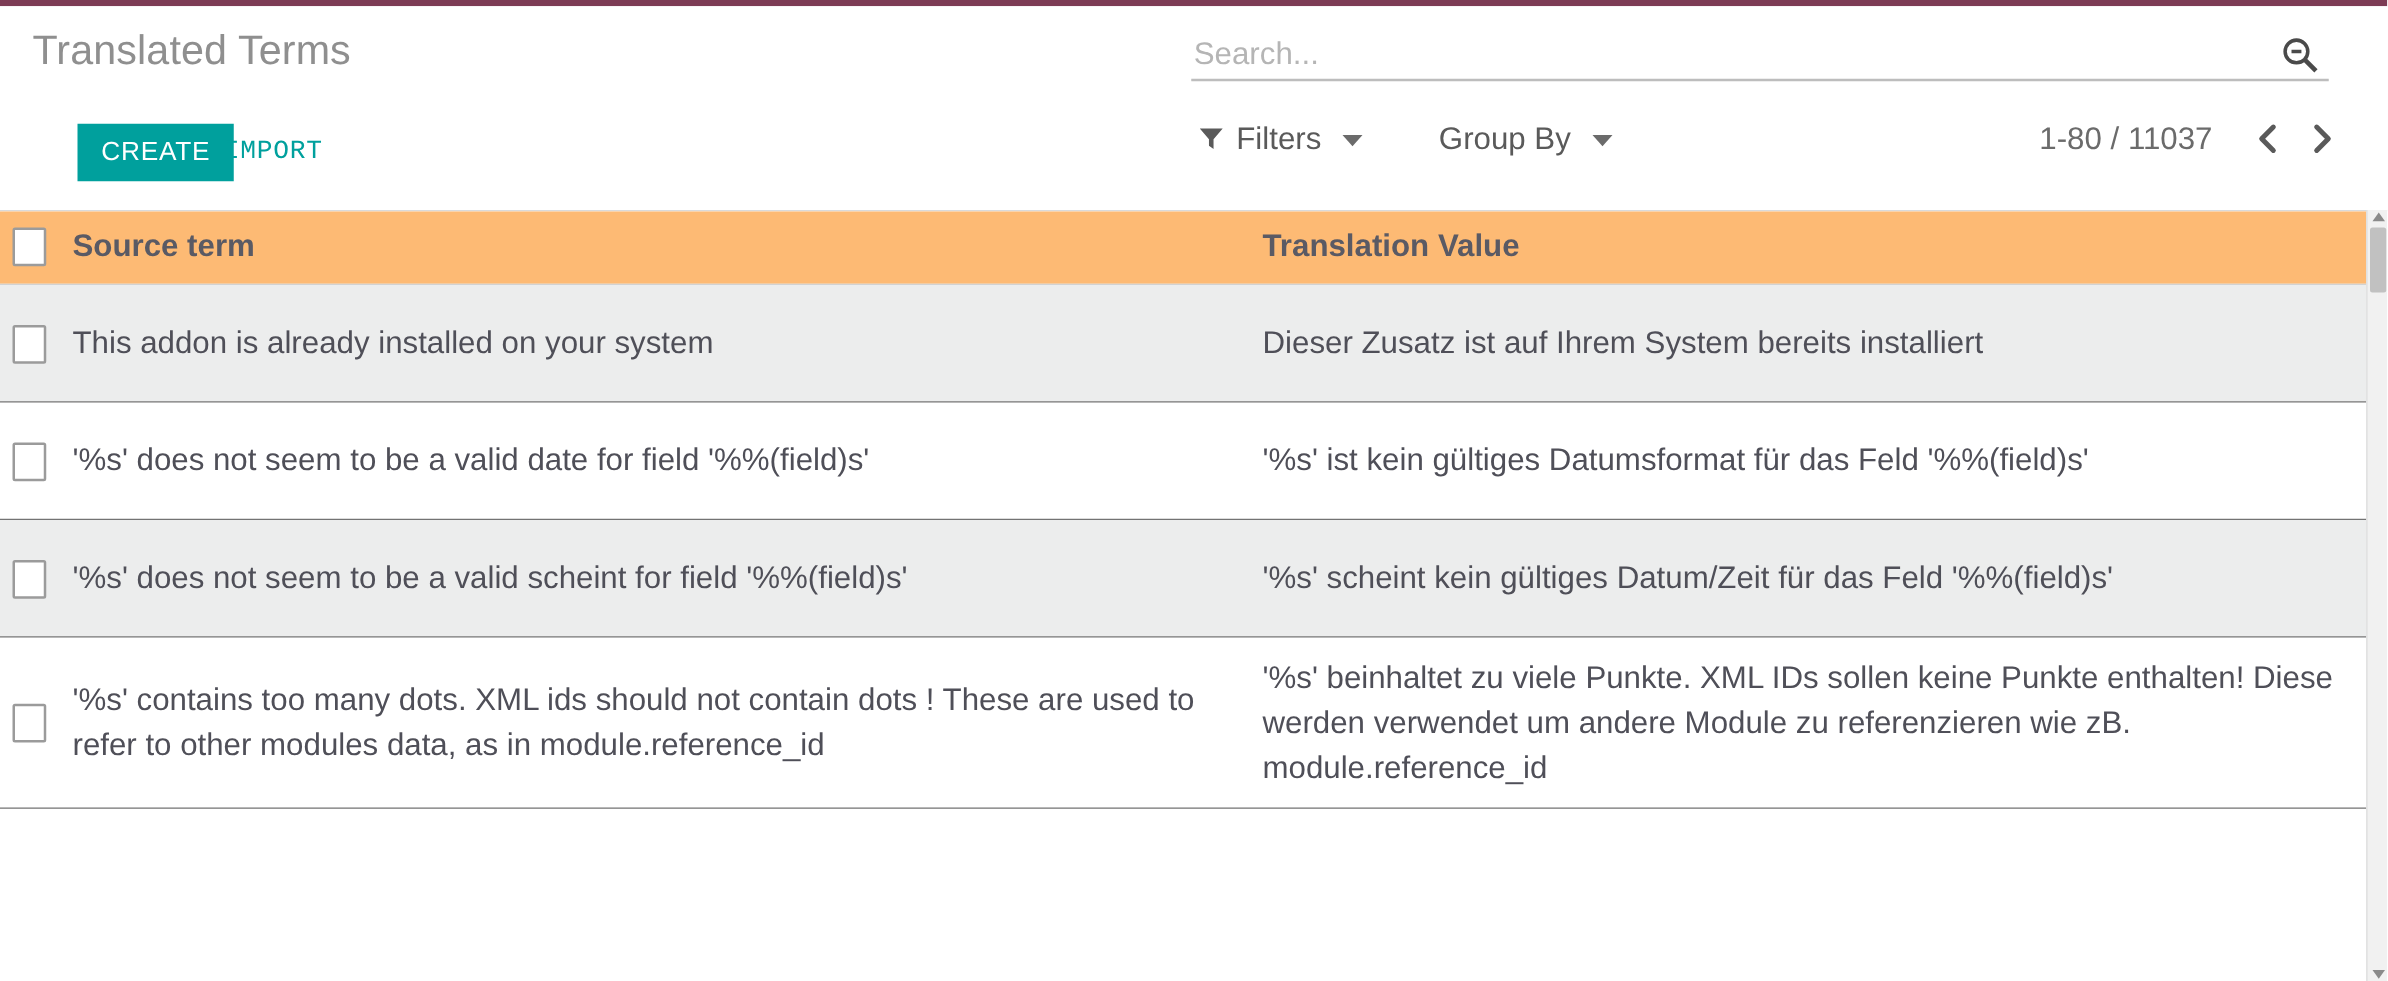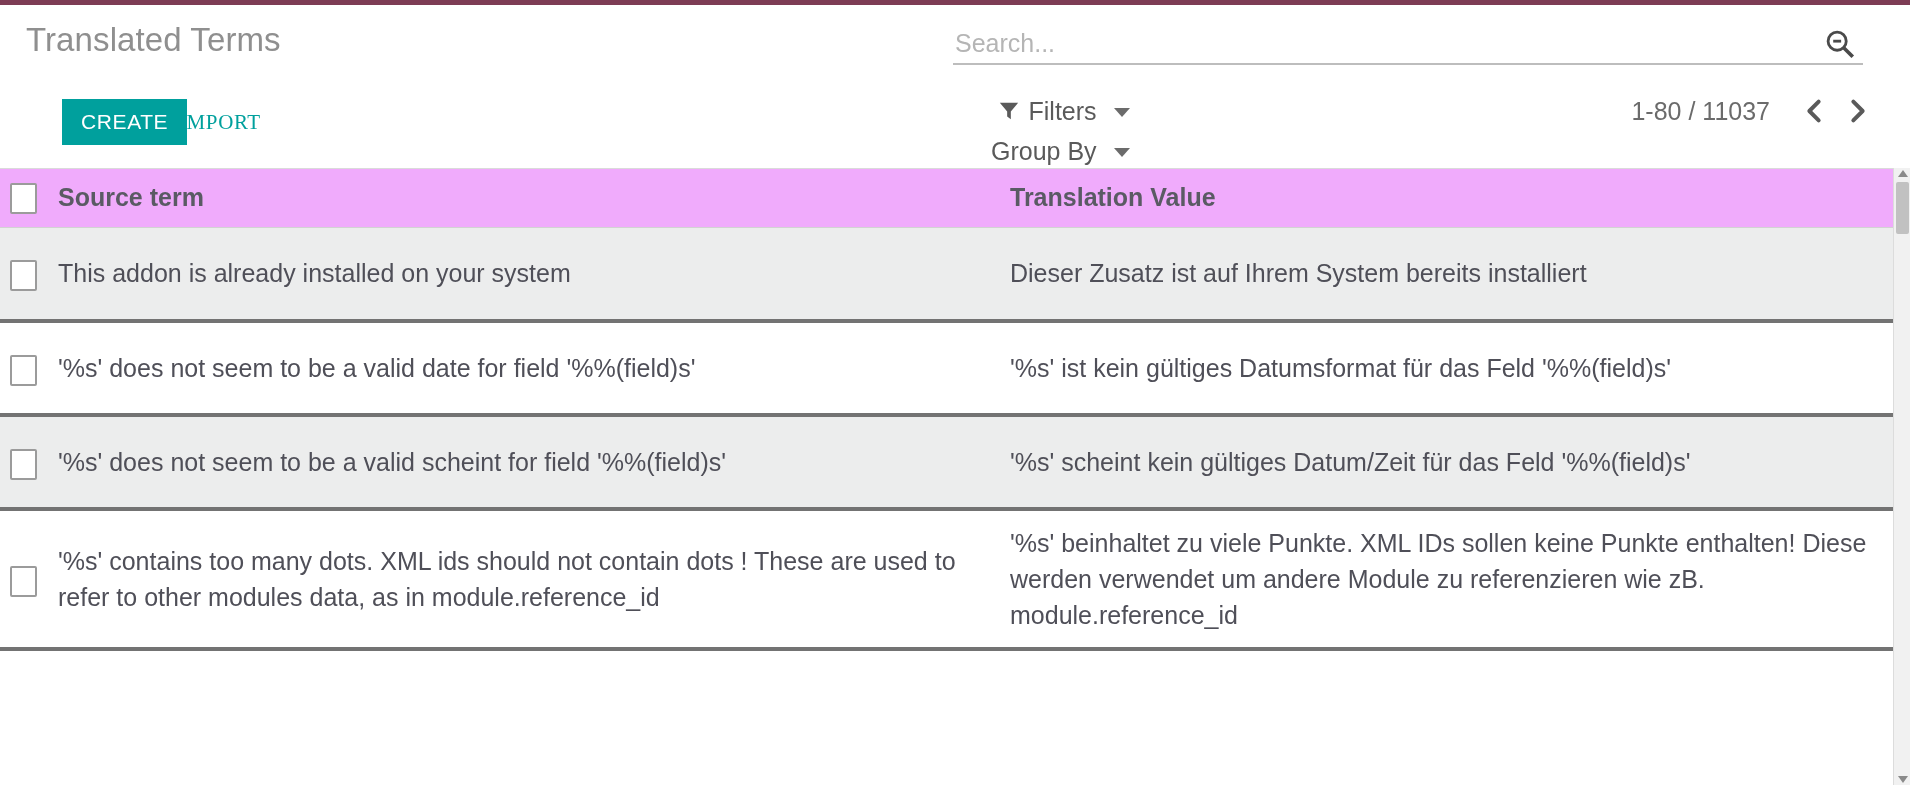--- a/index.html
+++ b/index.html
@@ -110,34 +110,33 @@
     top: 94px;
     height: 46px;
     padding: 0 14px;
     background: transparent;
     color: #00a09d;
     border: 0;
     font-size: 21px;
     letter-spacing: 0.6px;
     line-height: 46px;
     cursor: pointer;
-    font-family: Liberation Serif, serif;
+    font-family: Liberation Mono, monospace;
     white-space: nowrap;
   }
 
   
   .menus {
     position: absolute;
     left: 958px;
     top: 86px;
     height: 40px;
     display: flex;
     align-items: flex-end;
     gap: 0px;
-    flex-direction: column;
   }
   .menu-item {
     display: flex;
     align-items: center;
     gap: 9px;
     padding: 0 14px 0 0;
     margin-right: 14px;
     height: 40px;
     color: #5a5a5a;
     font-size: 25px;
@@ -199,36 +198,36 @@
     border-top: 1px solid #dadada;
   }
   table.list {
     width: 1893px;
     border-collapse: collapse;
     table-layout: fixed;
     font-size: 25px;
     color: #4f4f58;
   }
   table.list thead th {
-    background: #f0abfc;
+    background: #fdba74;
     height: 58px;
     font-size: 25px;
     font-weight: bold;
     color: #5a5a64;
     text-align: left;
     padding: 0 10px;
     border-bottom: 1px solid #d2d2d2;
     vertical-align: middle;
     white-space: nowrap;
   }
   table.list tbody td {
     height: 94px;
     padding: 14px 10px;
     vertical-align: middle;
-    border-bottom: 4px solid #737373;
+    border-bottom: 1px solid #737373;
     color: #4f4f58;
     font-size: 25px;
     line-height: 36px;
     overflow: hidden;
     white-space: nowrap;
     text-overflow: clip;
   }
   table.list tbody td.wrap { white-space: normal; }
   tr.row-alt td { background: #eceded; }
   tr.row-norm td { background: #ffffff; }

